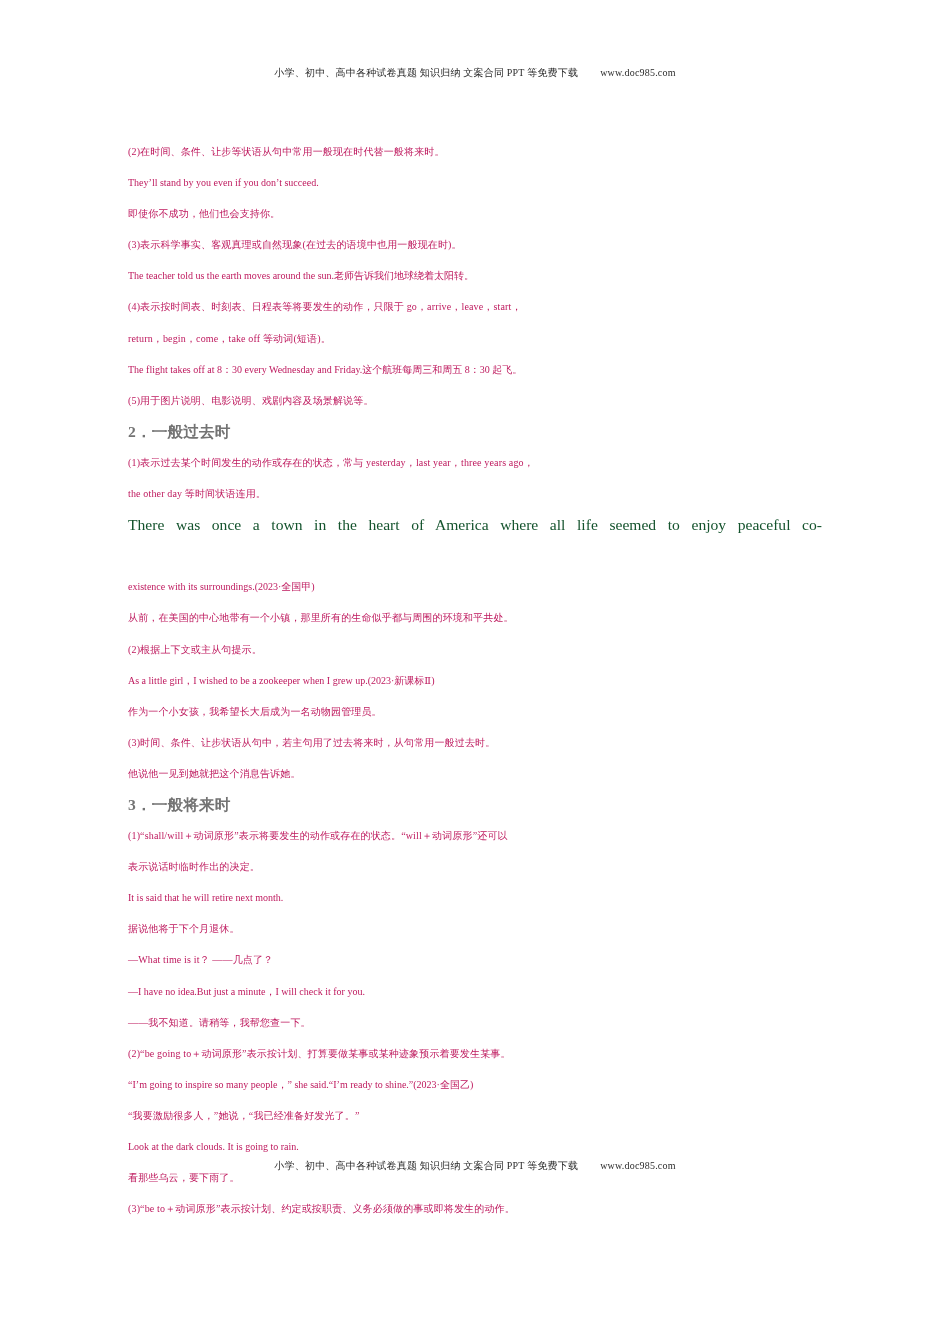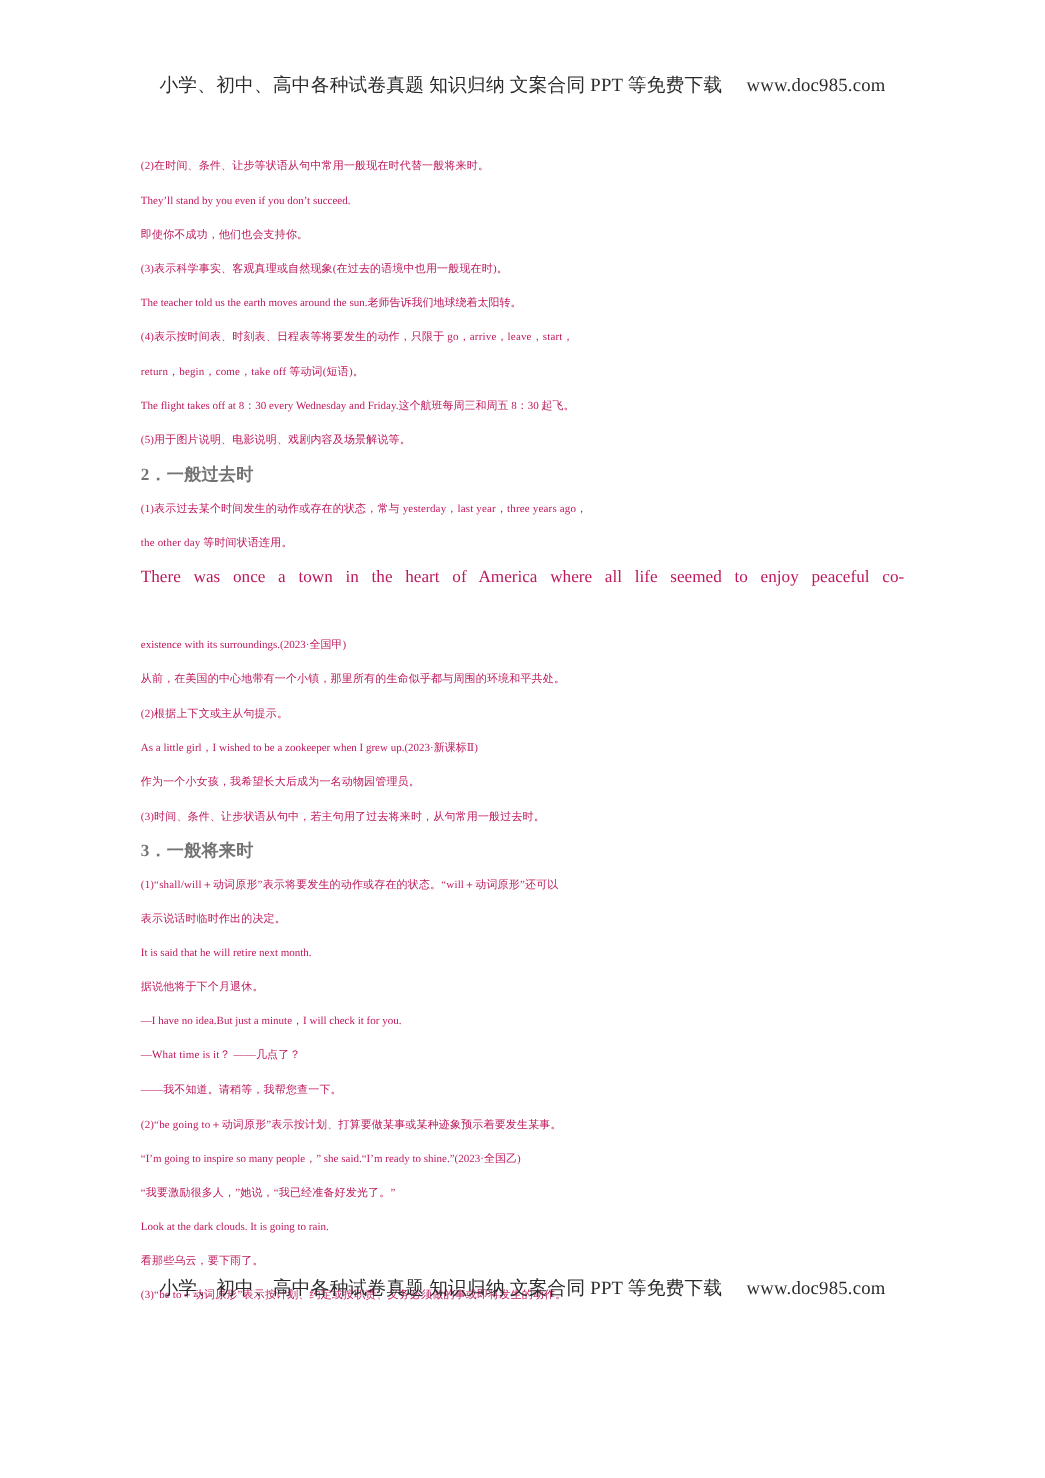--- a/index.html
+++ b/index.html
@@ -23,21 +23,21 @@
     width: 950px;
     height: 1344px;
   }
 
   
   .watermark {
     position: absolute;
     left: 0;
     width: 950px;
     text-align: center;
-    font-size: 17px;
+    font-size: 10px;
     color: #2b2b2b;
     letter-spacing: 0.2px;
     white-space: nowrap;
   }
   .watermark-top { top: 66px; }
   .watermark-bottom { top: 1159px; }
   .wm-url { margin-left: 22px; }
 
   
   .content {
@@ -51,21 +51,21 @@
     font-size: 10px;
     line-height: 31.1px;
     color: #be185d;
     white-space: nowrap;
   }
 
   
   .para {
     font-size: 15.6px;
     line-height: 31.1px;
-    color: #be185d;
+    color: #14532d;
     text-align: justify;
     text-justify: inter-word;
   }
   .para.just-full {
     text-align: justify;
   }
   .para.just-full::after {
     content: "";
     display: inline-block;
     width: 100%;
@@ -124,33 +124,34 @@
 
     <div class="line cjk">(2)根据上下文或主从句提示。</div>
 
     <div class="line"><span>As a little girl，</span><b>I wished</b><span> to be a zookeeper when I grew up.(2023·新课标Ⅱ)</span></div>
 
     <div class="line cjk">作为一个小女孩，我希望长大后成为一名动物园管理员。</div>
 
     <div class="line cjk">(3)时间、条件、让步状语从句中，若主句用了过去将来时，从句常用一般过去时。</div>
 
 
+    <div class="line cjk">他说他一见到她就把这个消息告诉她。</div>
 
     <div class="heading cjk">3．一般将来时</div>
 
     <div class="line cjk">(1)“shall/will＋动词原形”表示将要发生的动作或存在的状态。“will＋动词原形”还可以</div>
     <div class="line cjk">表示说话时临时作出的决定。</div>
 
     <div class="line"><span>It is said that he </span><b>will retire</b><span> next month.</span></div>
 
     <div class="line cjk">据说他将于下个月退休。</div>
 
+    <div class="line cjk">—What time is it？ ——几点了？</div>
+
     <div class="line"><span>—I have no idea.But just a minute，</span><b>I will check</b><span> it for you.</span></div>
-
-    <div class="line cjk">—What time is it？ ——几点了？</div>
 
     <div class="line cjk">——我不知道。请稍等，我帮您查一下。</div>
 
     <div class="line cjk">(2)“be going to＋动词原形”表示按计划、打算要做某事或某种迹象预示着要发生某事。</div>
 
     <div class="line"><span>“I</span><span>’</span><b>m going to inspire</b><span> so many people，”</span><span> she said.“I</span><span>’</span><span>m ready to shine.”(2023·全国乙)</span></div>
 
     <div class="line cjk">“我要激励很多人，”她说，“我已经准备好发光了。”</div>
 
     <div class="line"><span>Look at the dark clouds. It </span><b>is going to rain</b><span>.</span></div>

